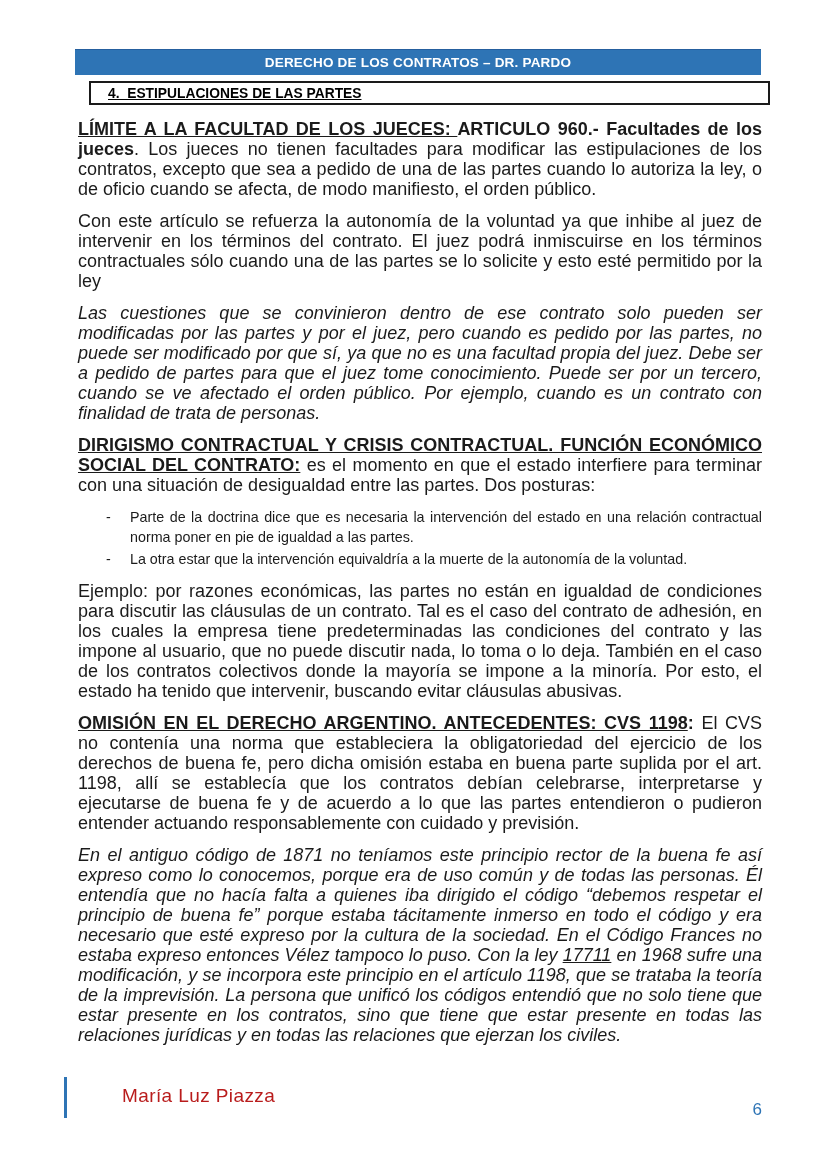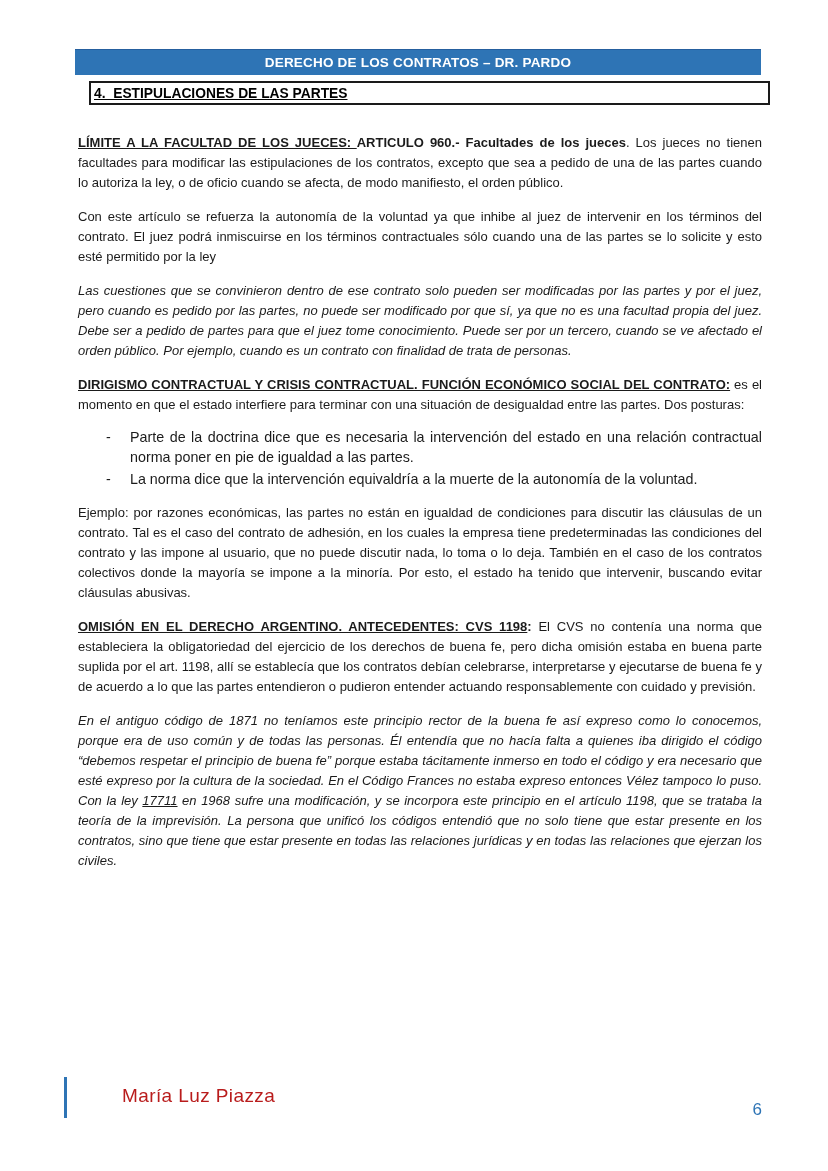--- a/index.html
+++ b/index.html
@@ -21,36 +21,36 @@
     display:flex; align-items:center; justify-content:center;
     box-sizing:border-box;
   }
   .header-title { color:#ffffff; font-size:13.5px; font-weight:bold; letter-spacing:.2px; }
   .section-box {
     position:absolute; left:89px; top:81px;
     width:681px; height:24px;
     border:2px solid #1a1a1a;
     background:#ffffff;
     display:flex; align-items:center;
-    padding-left:3px;
+    padding-left:17px;
     box-sizing:border-box;
   }
   .section-title {
     font-weight:bold; font-size:13.8px;
     text-decoration:underline;
     white-space:pre;
     color:#000;
   }
   .content {
     position:absolute; left:78px; top:119px;
     width:684px;
   }
   .para {
-    margin:14px 0 12px 0;
-    font-size:13px;
+    margin:0 0 12px 0;
+    font-size:18px;
     line-height:20px;
     text-align:justify;
   }
   .b { font-weight:bold; }
   .u { text-decoration:underline; }
   .i { font-style:italic; }
   .list { margin:2px 0 12px 0; }
   .list-item {
     display:flex;
     padding-left:28px;
@@ -99,21 +99,21 @@
       <p class="para"><span>Con este artículo se refuerza la autonomía de la voluntad ya que inhibe al juez de intervenir en los términos del contrato. El juez podrá inmiscuirse en los términos contractuales sólo cuando una de las partes se lo solicite y esto esté permitido por la ley</span></p>
       <p class="para i"><span>Las cuestiones que se convinieron dentro de ese contrato solo pueden ser modificadas por las partes y por el juez, pero cuando es pedido por las partes, no puede ser modificado por que sí, ya que no es una facultad propia del juez. Debe ser a pedido de partes para que el juez tome conocimiento. Puede ser por un tercero, cuando se ve afectado el orden público. Por ejemplo, cuando es un contrato con finalidad de trata de personas.</span></p>
       <p class="para"><span class="b u">DIRIGISMO CONTRACTUAL Y CRISIS CONTRACTUAL. FUNCIÓN ECONÓMICO SOCIAL DEL CONTRATO:</span><span> es el momento en que el estado interfiere para terminar con una situación de desigualdad entre las partes. Dos posturas:</span></p>
       <div class="list">
         <div class="list-item">
           <span class="dash">-</span>
           <span class="li-text"><span>Parte de la doctrina dice que es necesaria la intervención del estado en una relación contractual norma poner en pie de igualdad a las partes.</span></span>
         </div>
         <div class="list-item">
           <span class="dash">-</span>
-          <span class="li-text"><span>La norma dice que la intervención equivaldría a la muerte de la autonomía de la voluntad.</span></span>
+          <span class="li-text"><span>La otra estar que la intervención equivaldría a la muerte de la autonomía de la voluntad.</span></span>
         </div>
       </div>
       <p class="para"><span>Ejemplo: por razones económicas, las partes no están en igualdad de condiciones para discutir las cláusulas de un contrato. Tal es el caso del contrato de adhesión, en los cuales la empresa tiene predeterminadas las condiciones del contrato y las impone al usuario, que no puede discutir nada, lo toma o lo deja. También en el caso de los contratos colectivos donde la mayoría se impone a la minoría. Por esto, el estado ha tenido que intervenir, buscando evitar cláusulas abusivas.</span></p>
       <p class="para"><span class="b u">OMISIÓN EN EL DERECHO ARGENTINO. ANTECEDENTES: CVS 1198</span><span class="b">: </span><span>El CVS no contenía una norma que estableciera la obligatoriedad del ejercicio de los derechos de buena fe, pero dicha omisión estaba en buena parte suplida por el art. 1198, allí se establecía que los contratos debían celebrarse, interpretarse y ejecutarse de buena fe y de acuerdo a lo que las partes entendieron o pudieron entender actuando responsablemente con cuidado y previsión.</span></p>
       <p class="para i"><span>En el antiguo código de 1871 no teníamos este principio rector de la buena fe así expreso como lo conocemos, porque era de uso común y de todas las personas. Él entendía que no hacía falta a quienes iba dirigido el código “debemos respetar el principio de buena fe” porque estaba tácitamente inmerso en todo el código y era necesario que esté expreso por la cultura de la sociedad. En el Código Frances no estaba expreso entonces Vélez tampoco lo puso. Con la ley </span><span class="u">17711</span><span> en 1968 sufre una modificación, y se incorpora este principio en el artículo 1198, que se trataba la teoría de la imprevisión. La persona que unificó los códigos entendió que no solo tiene que estar presente en los contratos, sino que tiene que estar presente en todas las relaciones jurídicas y en todas las relaciones que ejerzan los civiles.</span></p>
     </div>
 
   <div class="footer-rule"></div>
   <div class="footer-author">María Luz Piazza</div>
   <div class="footer-page">6</div>

